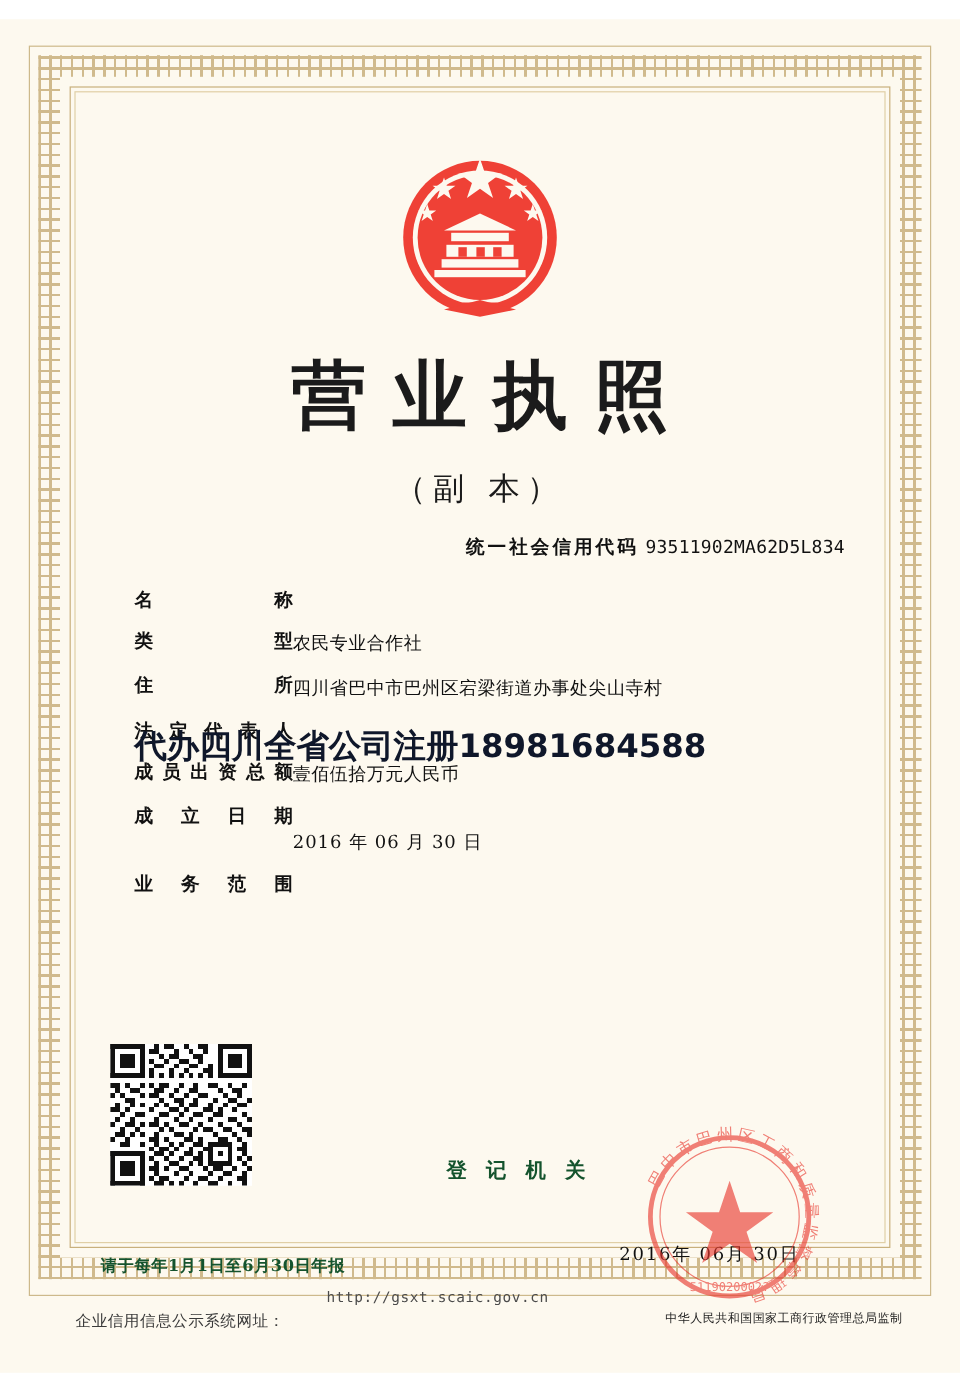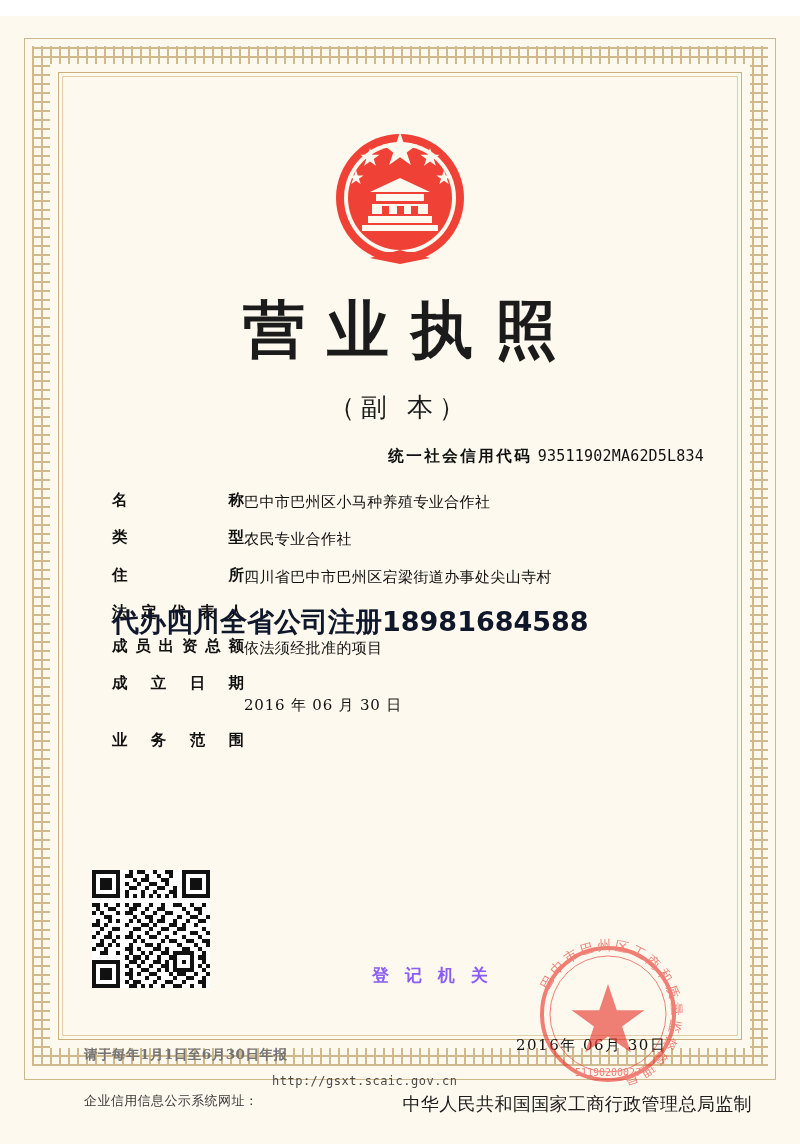--- a/index.html
+++ b/index.html
@@ -175,21 +175,21 @@
 
   
   .registry-label {
     position: absolute;
     left: 372px;
     top: 948px;
     font-family: "DejaVu Serif", "Liberation Serif", serif;
     font-size: 17px;
     font-weight: 700;
     letter-spacing: 5px;
-    color: #8b5cf6;
+    color: #14532d;
   }
   .issue-date {
     position: absolute;
     left: 500px;
     top: 1020px;
     font-family: "DejaVu Serif", "Liberation Serif", serif;
     font-size: 15px;
     color: #111;
     letter-spacing: 1.5px;
     white-space: nowrap;
@@ -205,21 +205,21 @@
   }
 
   
   .annual-note {
     position: absolute;
     left: 84px;
     top: 1030px;
     font-family: "DejaVu Serif", "Liberation Serif", serif;
     font-size: 13.5px;
     font-weight: 700;
-    color: #737373;
+    color: #14532d;
     letter-spacing: .5px;
     white-space: nowrap;
   }
 
   
   .footer {
     position: absolute;
     left: 0; right: 0;
     top: 1088px;
     height: 56px;
@@ -229,33 +229,33 @@
     position: absolute;
     left: 240px;
     top: -14px;
     font-family: "DejaVu Sans Mono", monospace;
     font-size: 12px;
     color: #4b4b4b;
     letter-spacing: .5px;
   }
   .footer .left-note {
     position: absolute;
-    left: 52px;
+    left: 31px;
     top: 4px;
     font-family: "DejaVu Serif", "Liberation Serif", serif;
     font-size: 13px;
     color: #3a3a3a;
     letter-spacing: .4px;
   }
   .footer .right-note {
     position: absolute;
     right: 48px;
     top: 4px;
     font-family: "DejaVu Serif", "Liberation Serif", serif;
-    font-size: 18px;
+    font-size: 10px;
     color: #1d1d1d;
     letter-spacing: .4px;
   }
 </style>
 </head>
 <body>
 
 <div id="certificate">
 
   <div class="outer-rule"></div>
@@ -313,21 +313,20 @@
     <span class="val">93511902MA62D5L834</span>
   </div>
 
   <div class="fields">
 
     <div class="row">
       <div class="label">
         <span>名</span>
         <span>称</span>
       </div>
-      <div class="value">巴中市巴州区小马种养殖专业合作社</div>
     </div>
 
     <div class="row">
       <div class="label">
         <span>类</span>
         <span>型</span>
       </div>
       <div class="value">农民专业合作社</div>
     </div>
 
@@ -351,21 +350,21 @@
 
     <div class="row">
       <div class="label">
         <span>成</span>
         <span>员</span>
         <span>出</span>
         <span>资</span>
         <span>总</span>
         <span>额</span>
       </div>
-      <div class="value">依法须经批准的项目</div>
+      <div class="value">壹佰伍拾万元人民币</div>
     </div>
 
     <div class="row">
       <div class="label">
         <span>成</span>
         <span>立</span>
         <span>日</span>
         <span>期</span>
       </div>
       <div class="value mono-date">2016 年 06 月 30 日</div>

